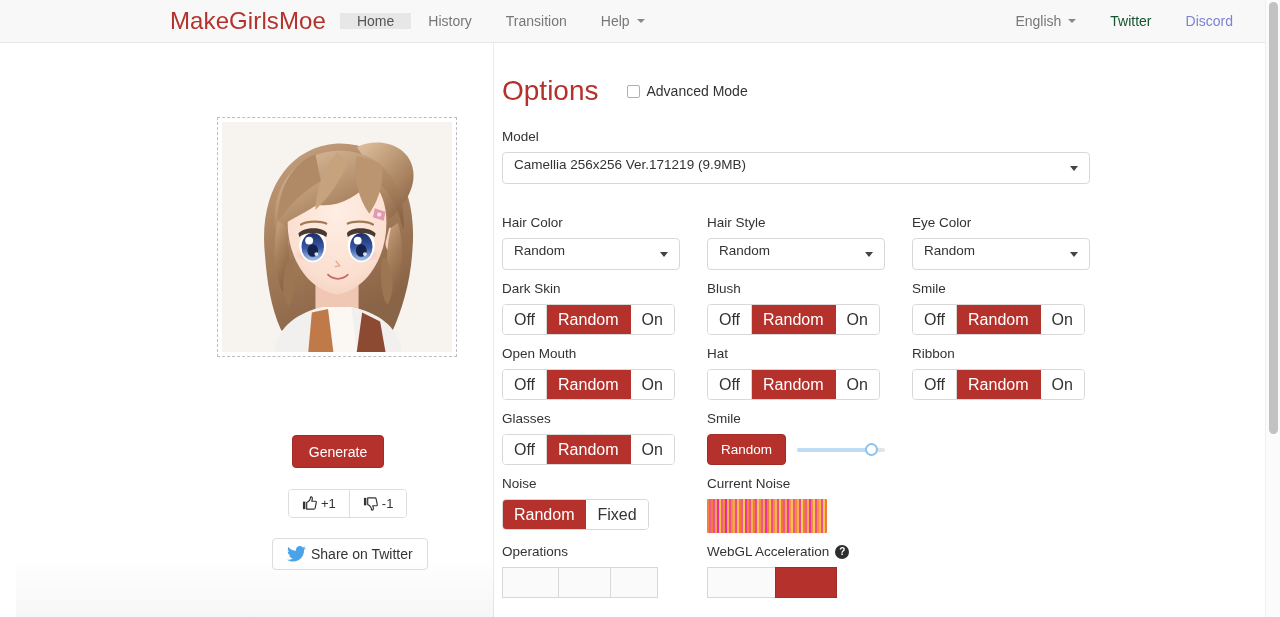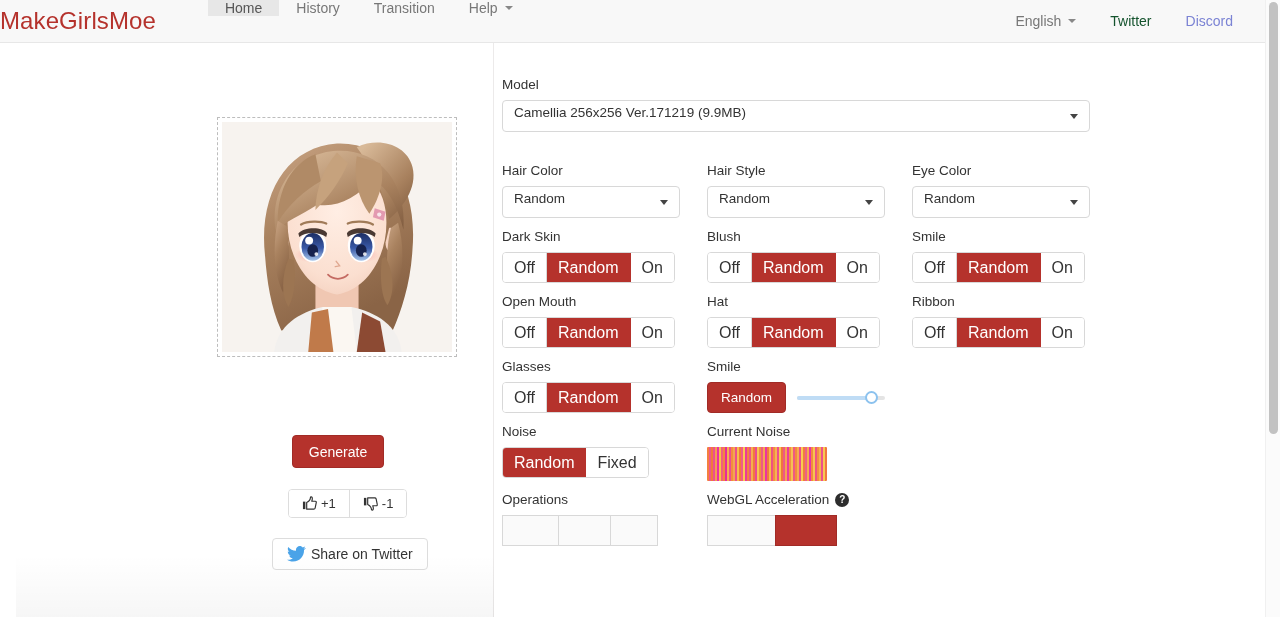--- a/index.html
+++ b/index.html
@@ -14,28 +14,29 @@
 
   
   .navbar {
     position: absolute; top: 0; left: 0;
     width: 1272px; height: 43px;
     background: #f8f8f8;
     border-bottom: 1px solid #e7e7e7;
     display: flex; align-items: stretch;
   }
   .brand {
+    margin-left: 170px;
     display: flex; align-items: center;
     font-size: 24px;
     color: #b5322c;
     letter-spacing: .1px;
     padding-right: 14px;
     white-space: nowrap;
   }
-  .navlinks { display: flex; align-items: flex-start; margin-left: 38px; }
+  .navlinks { display: flex; align-items: center; }
   .navlink {
     display: flex; align-items: center;
     padding: 0 17px;
     font-size: 14px;
     color: #777;
     cursor: pointer;
     white-space: nowrap;
   }
   .navlink.active { background: #e7e7e7; color: #555; }
   .navlink .caret {
@@ -450,20 +451,27 @@
       <path d="M23.6 2.4c-.9.4-1.8.7-2.8.8 1-.6 1.8-1.6 2.1-2.7-.9.6-2 1-3.1 1.2C18.9.7 17.6 0 16.2 0c-2.7 0-4.9 2.2-4.9 4.9 0 .4 0 .8.1 1.1C7.3 5.8 3.9 3.9 1.6 1 1.2 1.7 1 2.5 1 3.4c0 1.7.9 3.2 2.2 4.1-.8 0-1.6-.2-2.2-.6v.1c0 2.4 1.7 4.3 3.9 4.8-.4.1-.8.2-1.3.2-.3 0-.6 0-.9-.1.6 2 2.4 3.4 4.6 3.4-1.7 1.3-3.8 2.1-6.1 2.1-.4 0-.8 0-1.2-.1 2.2 1.4 4.8 2.2 7.5 2.2 9.1 0 14-7.5 14-14v-.6c1-.7 1.8-1.6 2.5-2.5z" fill="#4aa3e8"></path>
     </svg>
     <span>Share on Twitter</span>
   </div>
 
   <div class="corner-shade"></div>
 </div>
 
 <div class="right-panel">
 
+  <div class="opt-head">
+    <div class="opt-title">Options</div>
+    <div class="adv-mode">
+      <span class="adv-box"></span>
+      <span>Advanced Mode</span>
+    </div>
+  </div>
 
   <div class="model-row">
     <span class="field-label">Model</span>
     <div class="select">
       <span>Camellia 256x256 Ver.171219 (9.9MB)</span>
       <span class="arrow"></span>
     </div>
   </div>
 
   <div class="grid3">

